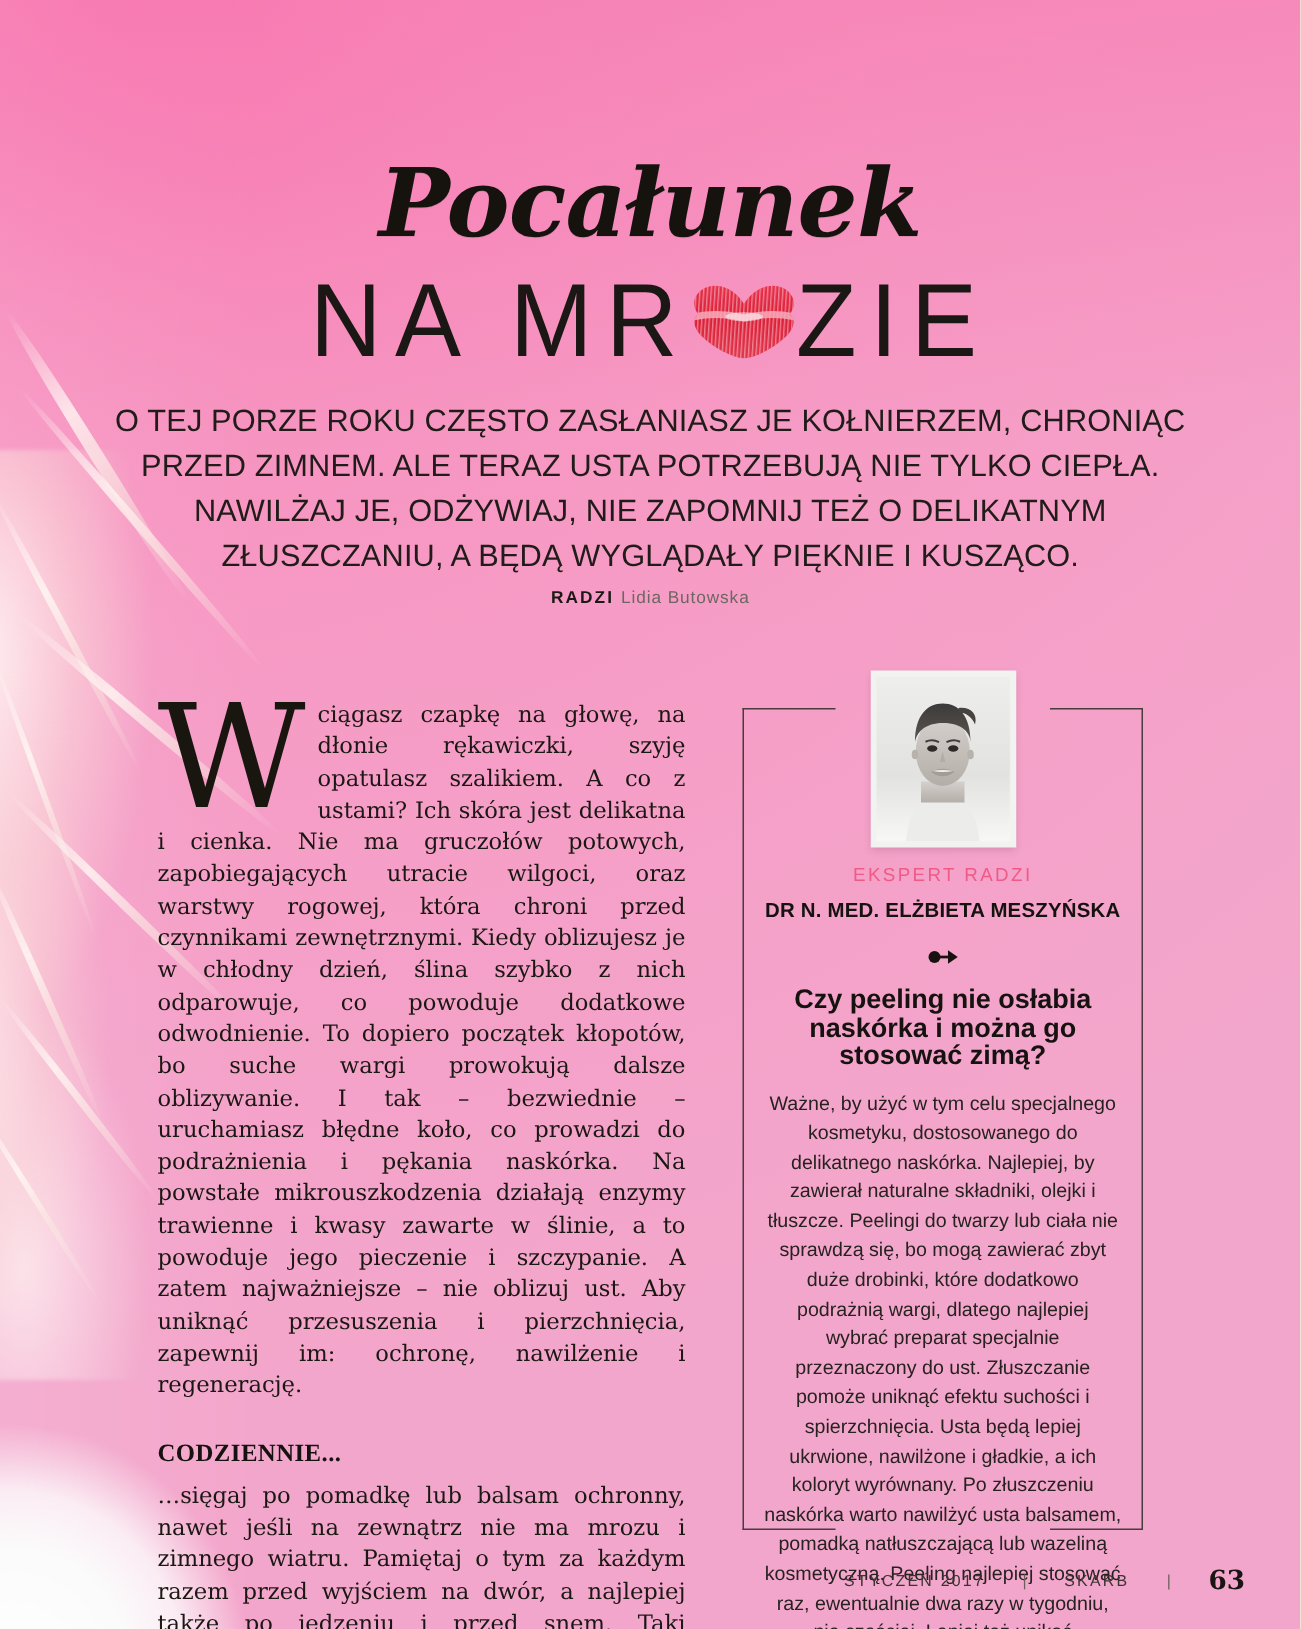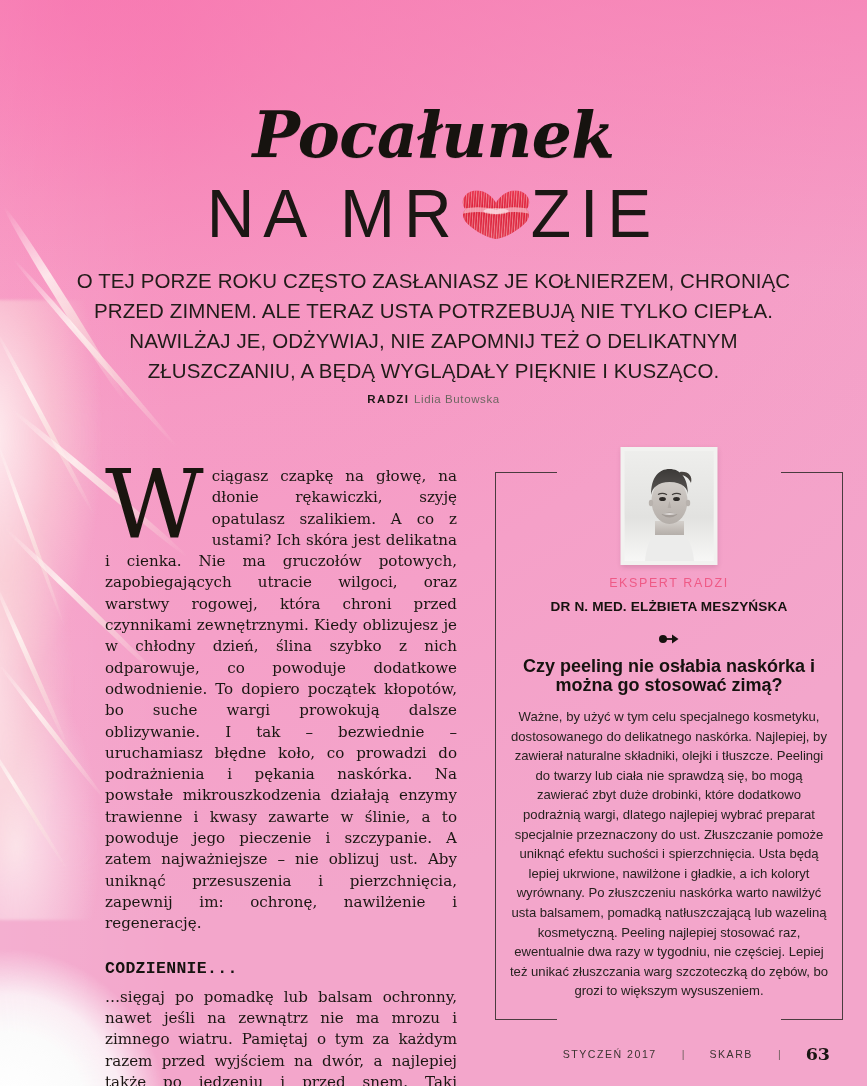--- a/index.html
+++ b/index.html
@@ -170,35 +170,35 @@
   .dropcap {
     float: left;
     font-family: "DejaVu Serif", "Liberation Serif", serif;
     font-weight: 400;
     font-size: 96px;
     line-height: 62px;
     padding: 8px 8px 0 0;
     color: #19150f;
   }
   .subhead {
-    font-family: Liberation Mono, monospace;
+    font-family: Liberation Serif, serif;
     font-weight: 700;
     font-size: 16.5px;
     letter-spacing: .3px;
     color: #16120f;
     margin: 23px 0 8px 0;
     text-align: left;
   }
 
   
   .expert {
     position: absolute;
     left: 495px;
     top: 472px;
-    width: 348px;
+    width: 267px;
     height: 548px;
   }
   .expert-frame {
     position: absolute;
     inset: 0;
     pointer-events: none;
   }
   .expert-frame span {
     position: absolute;
     background: #4a3b3f;

